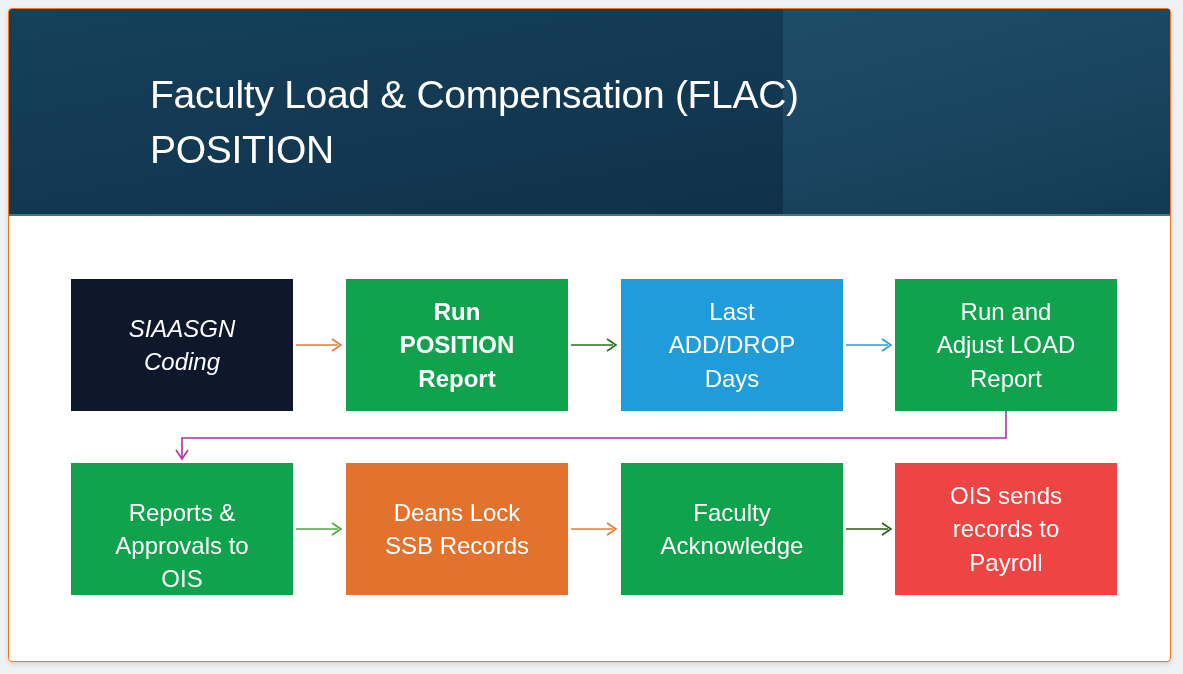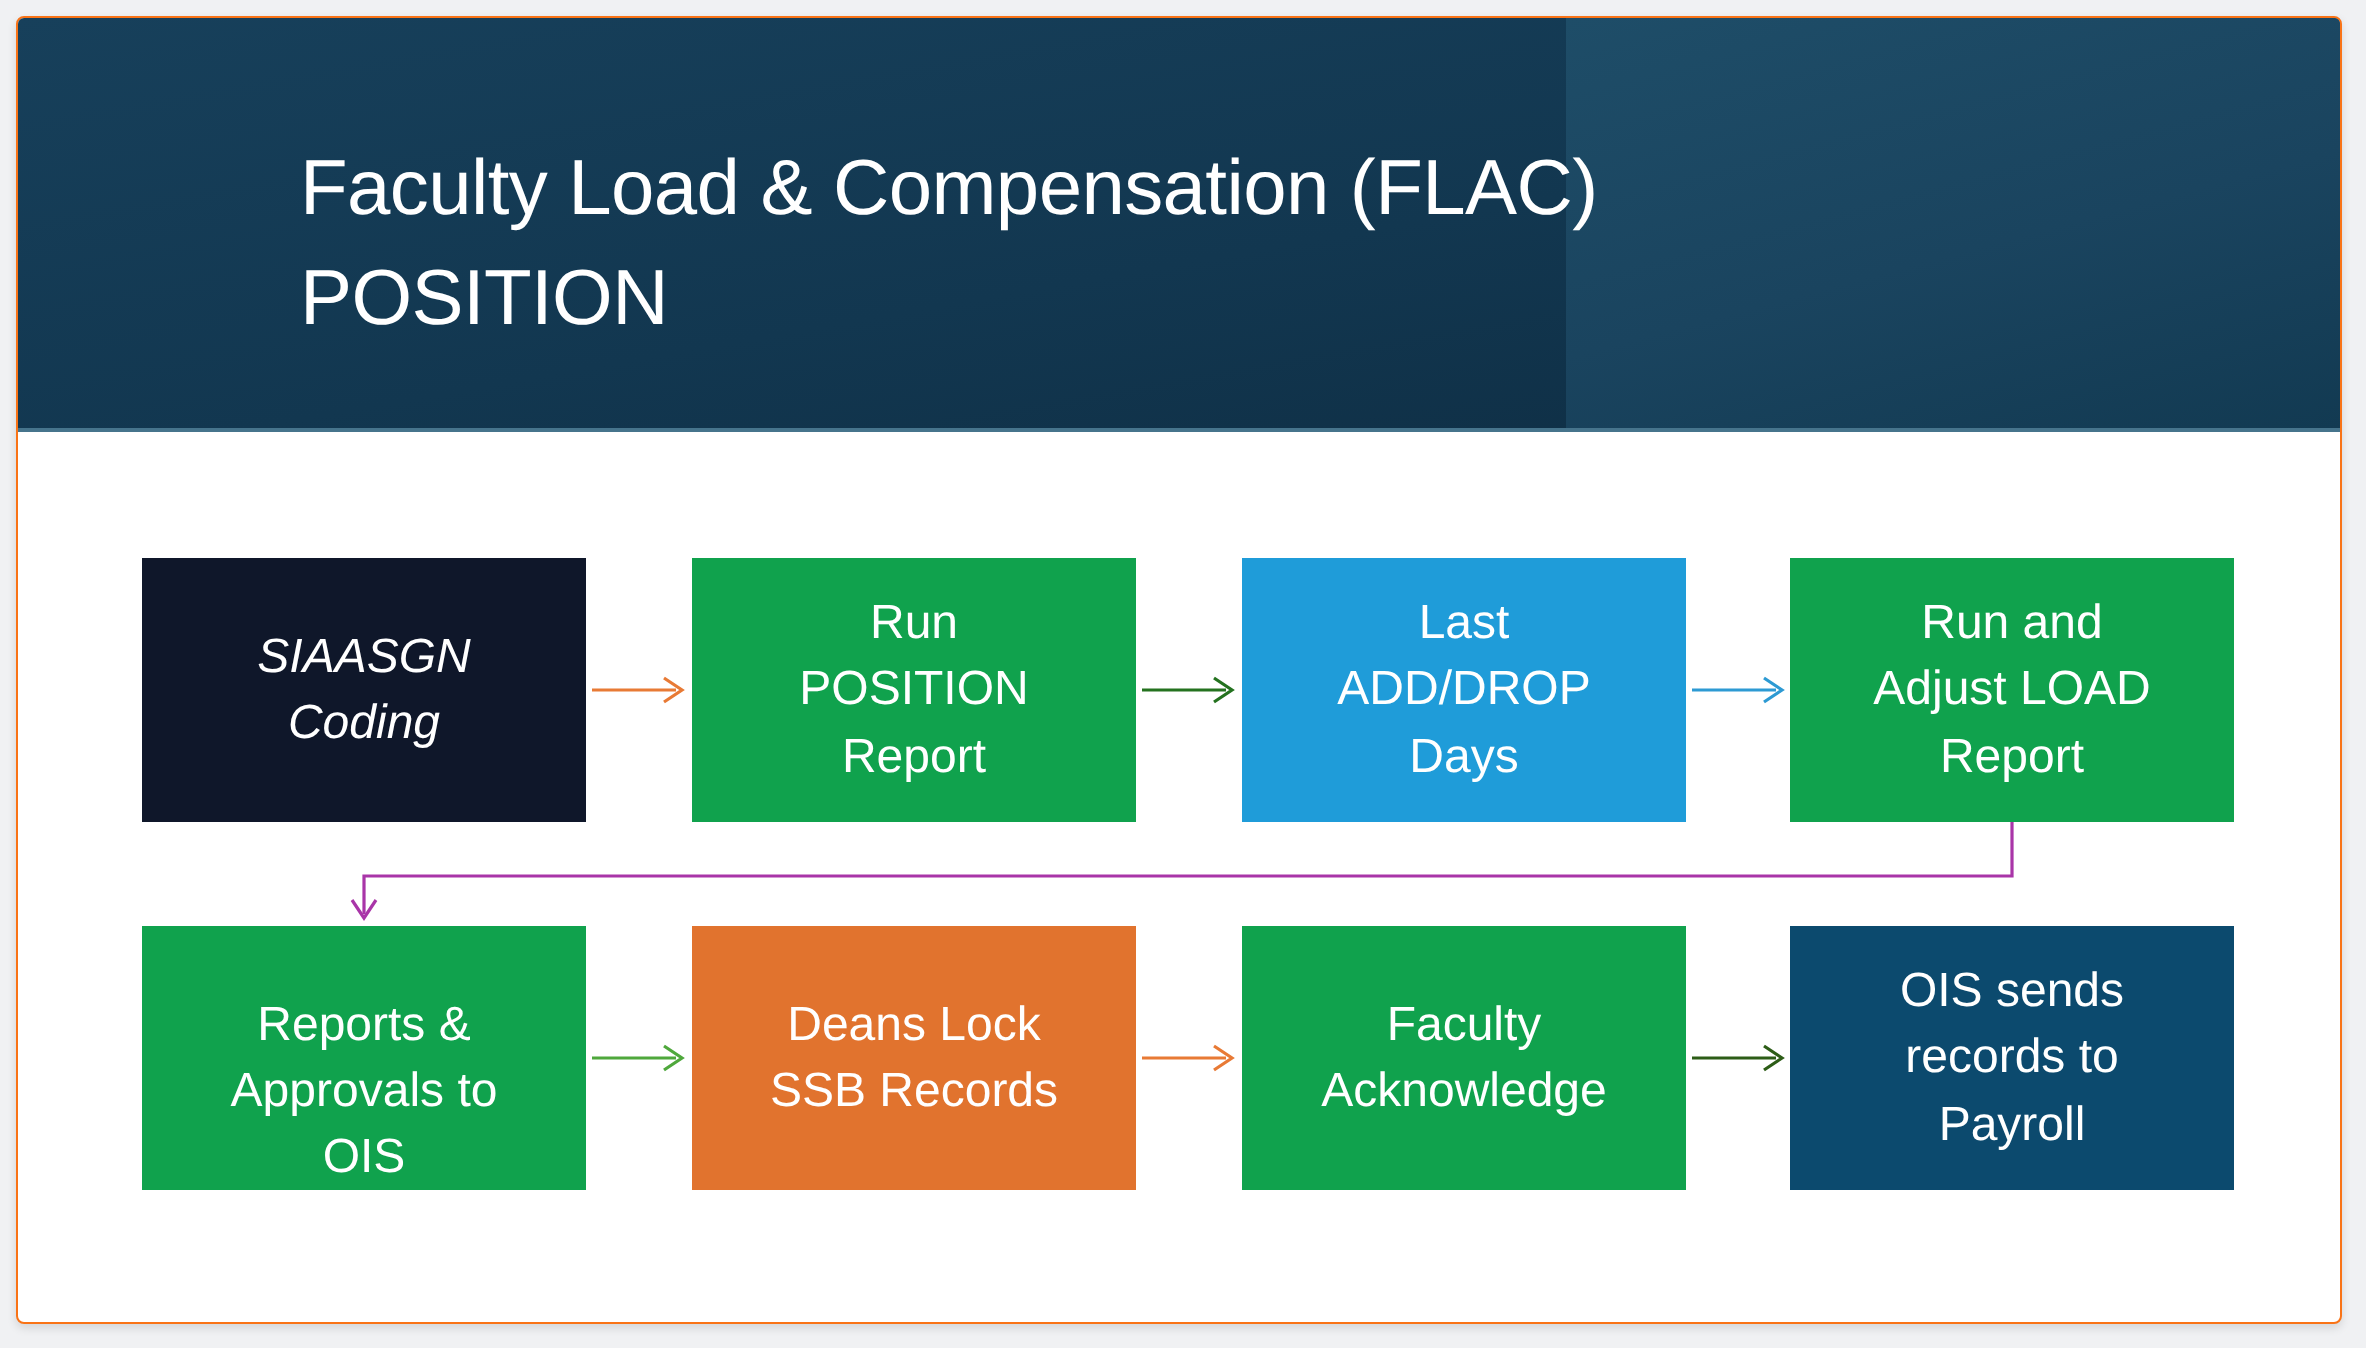--- a/index.html
+++ b/index.html
@@ -71,21 +71,21 @@
       <div class="title">
         <div>Faculty Load &amp; Compensation (FLAC)</div>
         <div>POSITION</div>
       </div>
     </div>
 
     <div class="flow-step" style="left: 62px; top: 270px; background-color: #0f172a; font-style: italic;">
       <span class="step-label">SIAASGN
 Coding</span>
     </div>
-    <div class="flow-step" style="left: 337px; top: 270px; background-color: rgb(16, 162, 77);">
+    <div class="flow-step" style="left: 337px; top: 270px; background-color: rgb(16, 162, 77); font-weight: bold;">
       <span class="step-label">Run
 POSITION
 Report</span>
     </div>
     <div class="flow-step" style="left: 612px; top: 270px; background-color: rgb(31, 156, 217);">
       <span class="step-label">Last
 ADD/DROP
 Days</span>
     </div>
     <div class="flow-step" style="left: 886px; top: 270px; background-color: rgb(16, 162, 77);">
@@ -100,21 +100,21 @@
 OIS</span>
     </div>
     <div class="flow-step" style="left: 337px; top: 454px; background-color: rgb(225, 115, 46); text-align: center;">
       <span class="step-label">Deans Lock
 SSB Records</span>
     </div>
     <div class="flow-step" style="left: 612px; top: 454px; background-color: rgb(16, 162, 77);">
       <span class="step-label">Faculty
 Acknowledge</span>
     </div>
-    <div class="flow-step" style="left: 886px; top: 454px; background-color: #0c4a6e;">
+    <div class="flow-step" style="left: 886px; top: 454px; background-color: #ef4444;">
       <span class="step-label">OIS sends
 records to
 Payroll</span>
     </div>
 
     <svg class="connectors" width="1163" height="654" viewBox="0 0 1163 654">
       <g fill="none" stroke-width="1.6" stroke="#e87a35">
         <line x1="287" y1="336" x2="329" y2="336"></line>
         <polyline points="323,330 332,336 323,342"></polyline>
       </g>

